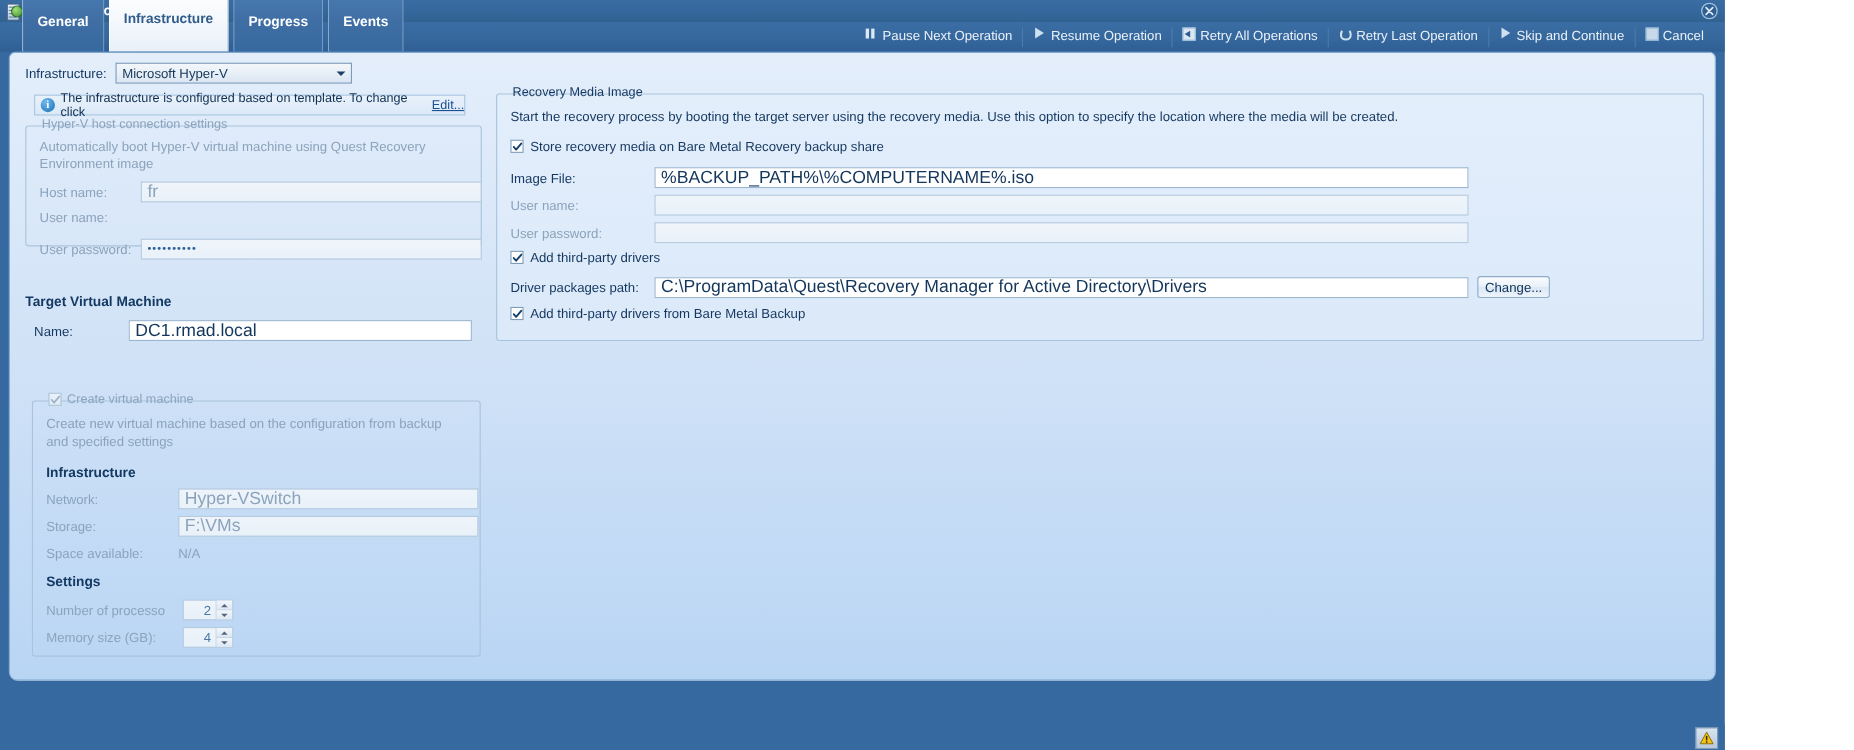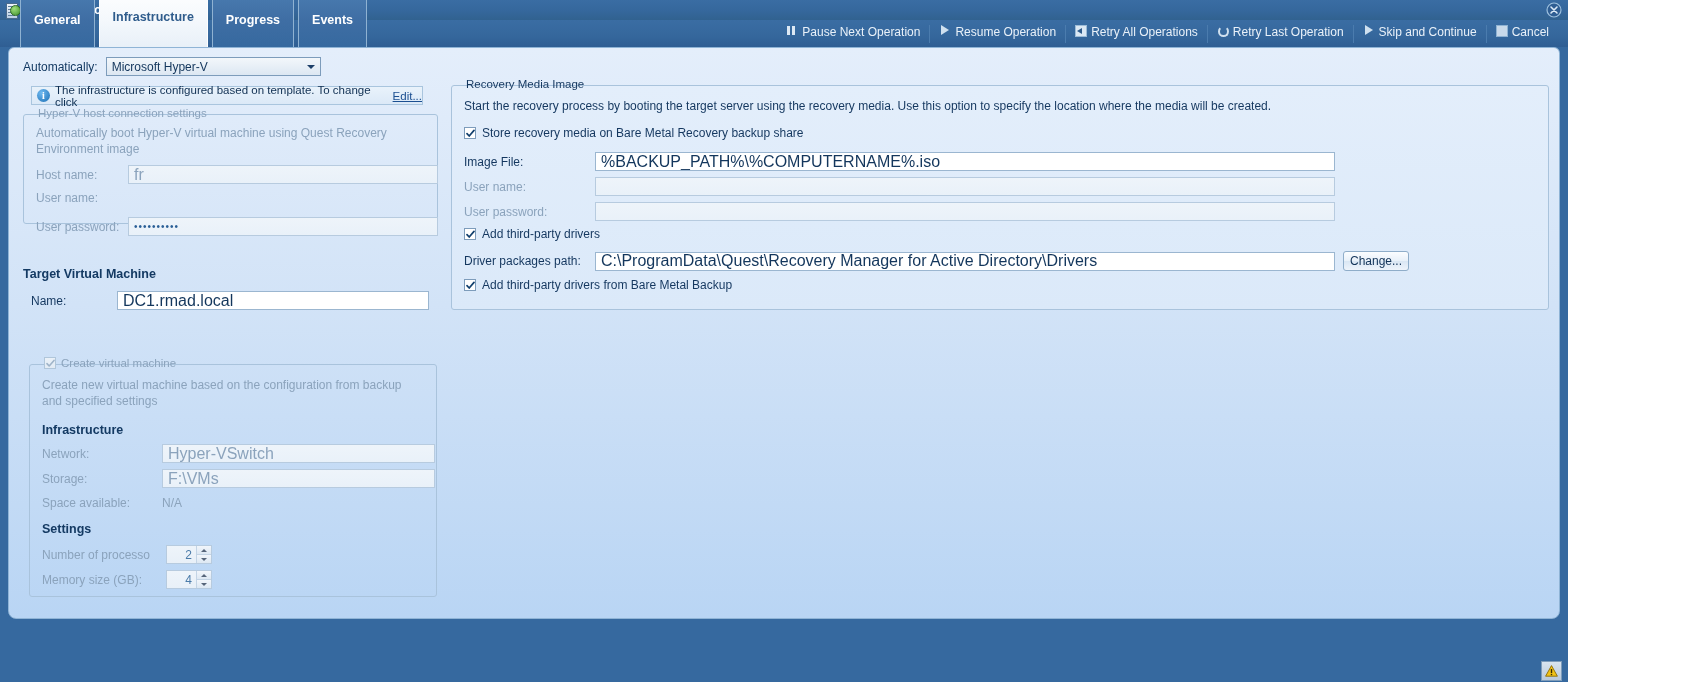--- a/index.html
+++ b/index.html
@@ -493,21 +493,21 @@
       <div class="tb-item">
         <span class="tb-ico ico-cancel"></span>
         <span>Cancel</span>
       </div>
     </div>
   </div>
 
   <div class="body">
 
     <div class="infra-row">
-      <span class="infra-label">Automatically:</span>
+      <span class="infra-label">Infrastructure:</span>
       <div class="combo">
         <span class="val">Microsoft Hyper-V</span>
         <span class="arrowbox">
             <i class="caret-down"></i>
           </span>
       </div>
     </div>
 
     <div class="infobar">
       <span class="info-ico">i</span>

